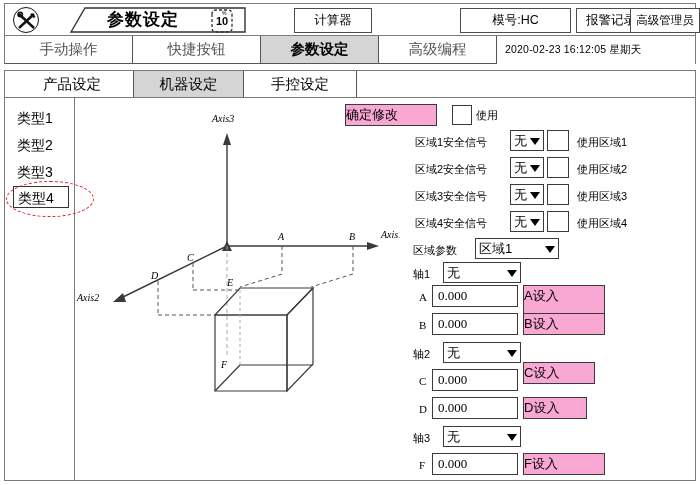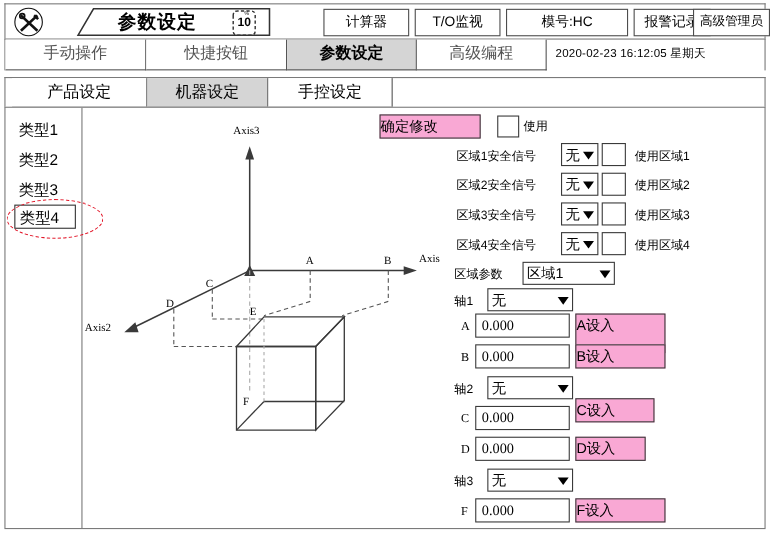--- a/index.html
+++ b/index.html
@@ -200,21 +200,21 @@
     border: 1.6px dashed #e2182a;
     border-radius: 50%;
     box-sizing: border-box;
     pointer-events: none;
   }
 
   
   .diagram {
     position: absolute;
     left: 70px; top: 0;
-    width: 325px; height: 384px;
+    width: 325px; height: 384px; font-style: italic;
   }
 
   
   .rightpanel {
     position: absolute;
     left: 320px; top: 0;
     width: 372px; height: 384px;
   }
 
   .btn {
@@ -295,21 +295,20 @@
       <div class="gear-badge">
         <svg width="30" height="26" viewBox="0 0 30 26">
           <path d="M5 6 L5 20 Q5 24 9 24 L21 24 Q25 24 25 20 L25 6 Q25 2 21 2 L9 2 Q5 2 5 6 Z" fill="none" stroke="#333" stroke-width="1.3" stroke-dasharray="3 2"></path>
         </svg>
         <div class="gear-pct">%</div>
         <div class="gear-num">10</div>
       </div>
     </div>
 
     <div class="topbtn" style="left:289px; width:78px;">计算器</div>
-    <div class="topbtn" style="left:372px; width:78px;">T/O监视</div>
     <div class="topbtn" style="left:455px; width:111px;">模号:HC</div>
     <div class="topbtn" style="left:571px; width:70px;">报警记录</div>
     <div class="topbtn" style="left:625px; width:70px; font-size:11.5px;">高级管理员</div>
   </div>
 
   <div class="tabrow1">
     <div class="tab1" style="left:0px; width:128px;">手动操作</div>
     <div class="tab1" style="left:128px; width:128px;">快捷按钮</div>
     <div class="tab1 active" style="left:256px; width:118px;">参数设定</div>
     <div class="tab1" style="left:374px; width:118px;">高级编程</div>

